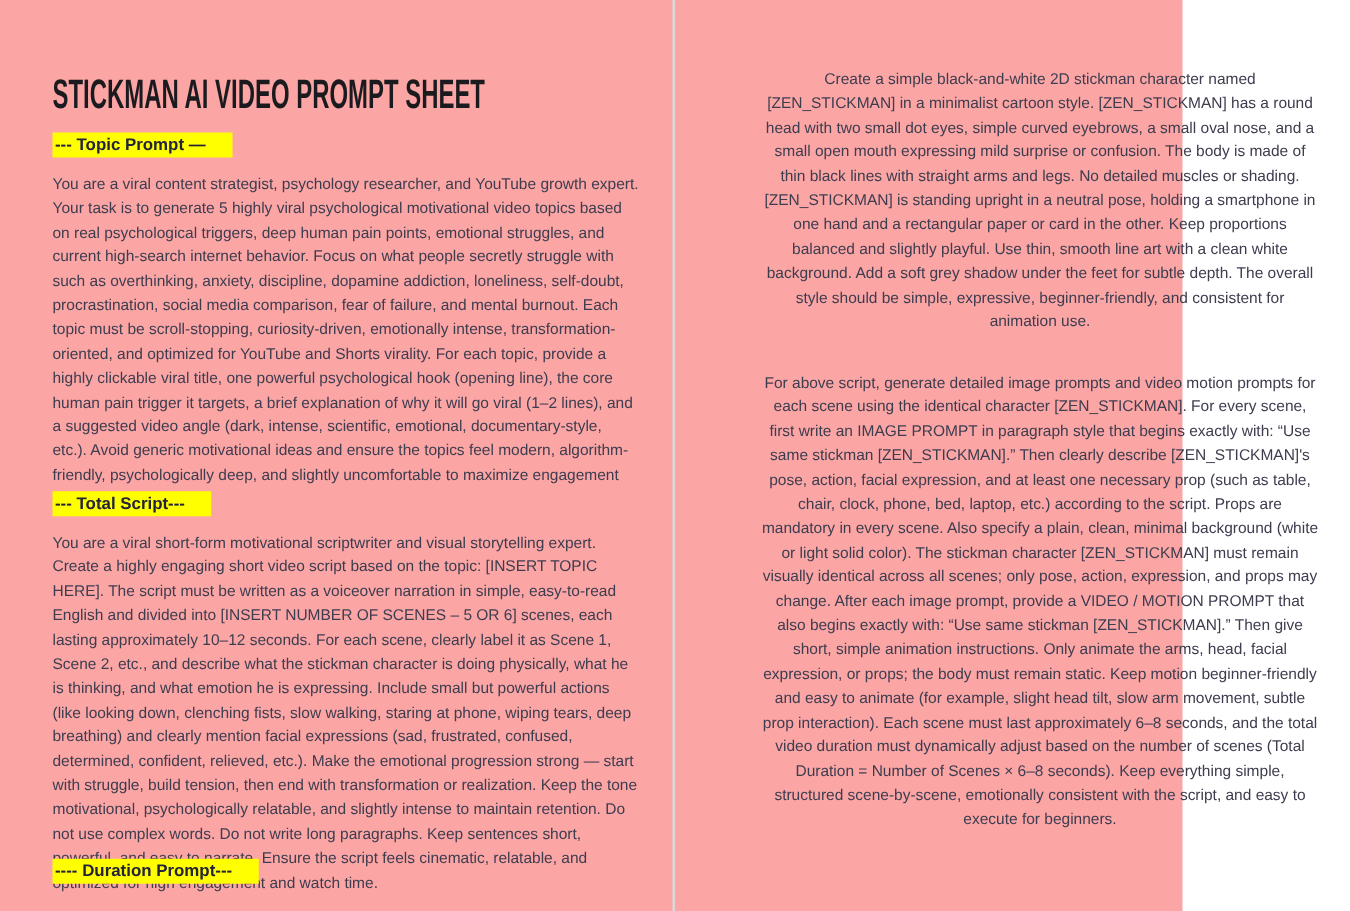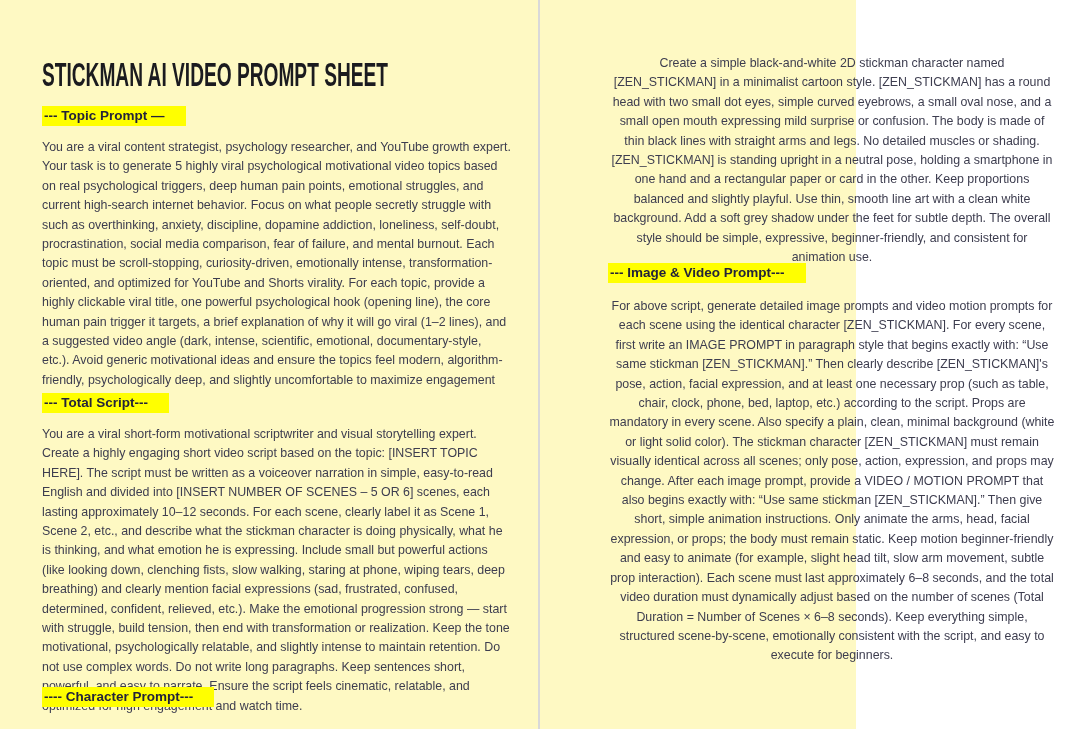--- a/index.html
+++ b/index.html
@@ -8,23 +8,23 @@
     background: #ffffff;
   }
   body {
     width: 1080px;
     height: 729px;
     overflow: hidden;
     font-family: "Liberation Sans", sans-serif;
   }
   .page {
     position: relative;
-    width: 856px;
+    width: 946px;
     height: 729px;
-    background: #fef9c3;
+    background: #fca5a5;
   }
   .column-divider {
     position: absolute;
     left: 538px;
     top: 0;
     width: 2px;
     height: 729px;
     background: #d9d9d9;
   }
   .block {
@@ -79,24 +79,21 @@
 
   <div class="block body-text left-col-text" style="top:138px;">You are a viral content strategist, psychology researcher, and YouTube growth expert. Your task is to generate 5 highly viral psychological motivational video topics based on real psychological triggers, deep human pain points, emotional struggles, and current high-search internet behavior. Focus on what people secretly struggle with such as overthinking, anxiety, discipline, dopamine addiction, loneliness, self-doubt, procrastination, social media comparison, fear of failure, and mental burnout. Each topic must be scroll-stopping, curiosity-driven, emotionally intense, transformation-oriented, and optimized for YouTube and Shorts virality. For each topic, provide a highly clickable viral title, one powerful psychological hook (opening line), the core human pain trigger it targets, a brief explanation of why it will go viral (1–2 lines), and a suggested video angle (dark, intense, scientific, emotional, documentary-style, etc.). Avoid generic motivational ideas and ensure the topics feel modern, algorithm-friendly, psychologically deep, and slightly uncomfortable to maximize engagement and retention.</div>
 
   <div class="heading-wrap" style="left:42px; top:393px;">
     <span class="section-heading">--- Total Script---</span>
   </div>
 
   <div class="block body-text left-col-text" style="top:425px;">You are a viral short-form motivational scriptwriter and visual storytelling expert. Create a highly engaging short video script based on the topic: [INSERT TOPIC HERE]. The script must be written as a voiceover narration in simple, easy-to-read English and divided into [INSERT NUMBER OF SCENES – 5 OR 6] scenes, each lasting approximately 10–12 seconds. For each scene, clearly label it as Scene 1, Scene 2, etc., and describe what the stickman character is doing physically, what he is thinking, and what emotion he is expressing. Include small but powerful actions (like looking down, clenching fists, slow walking, staring at phone, wiping tears, deep breathing) and clearly mention facial expressions (sad, frustrated, confused, determined, confident, relieved, etc.). Make the emotional progression strong — start with struggle, build tension, then end with transformation or realization. Keep the tone motivational, psychologically relatable, and slightly intense to maintain retention. Do not use complex words. Do not write long paragraphs. Keep sentences short, powerful, and easy to narrate. Ensure the script feels cinematic, relatable, and optimized for high engagement and watch time.</div>
 
   <div class="heading-wrap" style="left:42px; top:687px;">
-    <span class="section-heading">---- Character Prompt---</span>
+    <span class="section-heading">---- Duration Prompt---</span>
   </div>
 
   <div class="block body-text right-col-text" style="top:54px;">Create a simple black-and-white 2D stickman character named [ZEN_STICKMAN] in a minimalist cartoon style. [ZEN_STICKMAN] has a round head with two small dot eyes, simple curved eyebrows, a small oval nose, and a small open mouth expressing mild surprise or confusion. The body is made of thin black lines with straight arms and legs. No detailed muscles or shading. [ZEN_STICKMAN] is standing upright in a neutral pose, holding a smartphone in one hand and a rectangular paper or card in the other. Keep proportions balanced and slightly playful. Use thin, smooth line art with a clean white background. Add a soft grey shadow under the feet for subtle depth. The overall style should be simple, expressive, beginner-friendly, and consistent for animation use.</div>
 
-  <div class="heading-wrap" style="left:608px; top:263px;">
-    <span class="section-heading">--- Image &amp; Video Prompt---</span>
-  </div>
 
   <div class="block body-text right-col-text" style="top:297px;">For above script, generate detailed image prompts and video motion prompts for each scene using the identical character [ZEN_STICKMAN]. For every scene, first write an IMAGE PROMPT in paragraph style that begins exactly with: “Use same stickman [ZEN_STICKMAN].” Then clearly describe [ZEN_STICKMAN]'s pose, action, facial expression, and at least one necessary prop (such as table, chair, clock, phone, bed, laptop, etc.) according to the script. Props are mandatory in every scene. Also specify a plain, clean, minimal background (white or light solid color). The stickman character [ZEN_STICKMAN] must remain visually identical across all scenes; only pose, action, expression, and props may change. After each image prompt, provide a VIDEO / MOTION PROMPT that also begins exactly with: “Use same stickman [ZEN_STICKMAN].” Then give short, simple animation instructions. Only animate the arms, head, facial expression, or props; the body must remain static. Keep motion beginner-friendly and easy to animate (for example, slight head tilt, slow arm movement, subtle prop interaction). Each scene must last approximately 6–8 seconds, and the total video duration must dynamically adjust based on the number of scenes (Total Duration = Number of Scenes × 6–8 seconds). Keep everything simple, structured scene-by-scene, emotionally consistent with the script, and easy to execute for beginners.</div>
 
 </div>
 
 </body></html>

